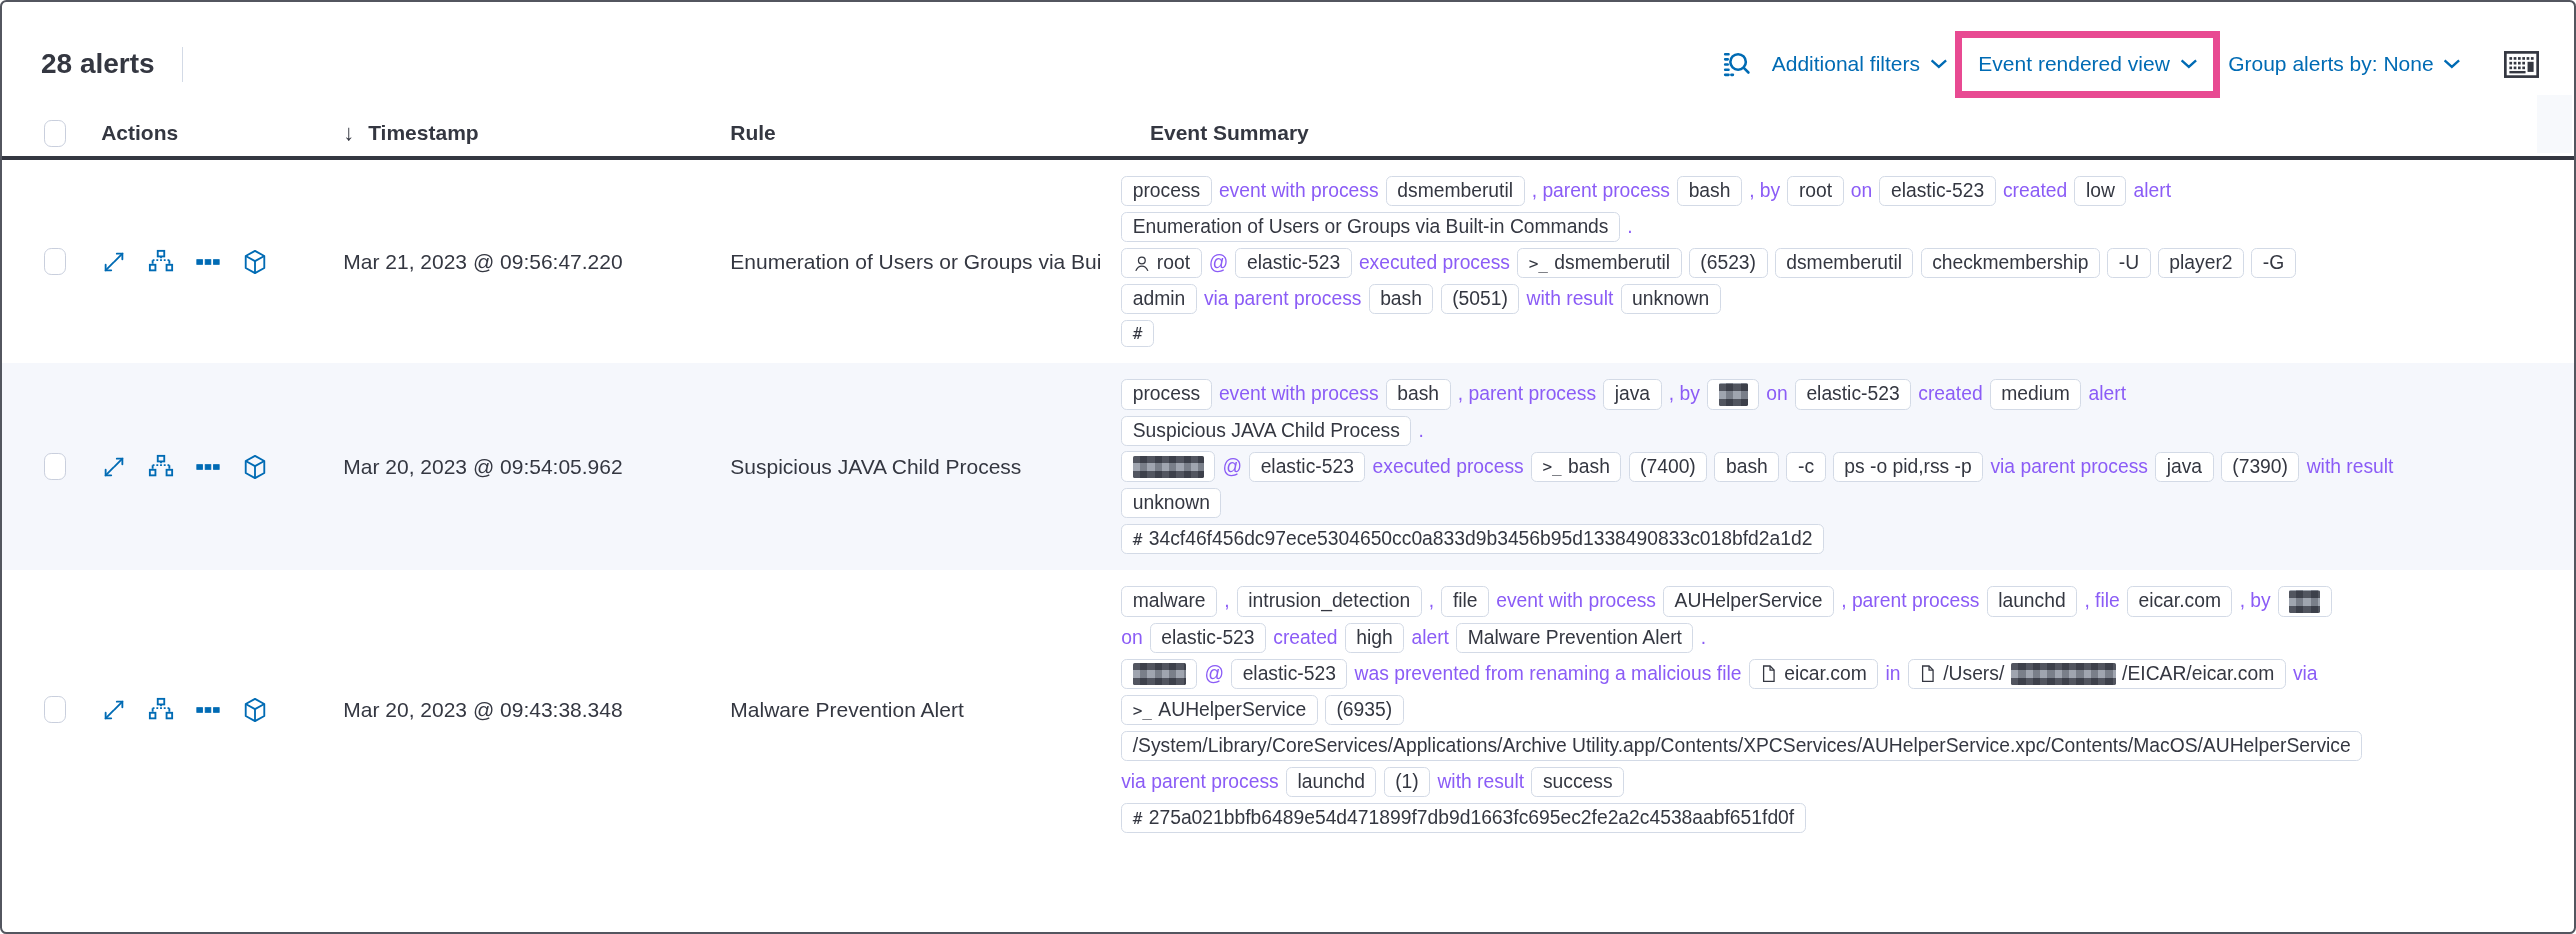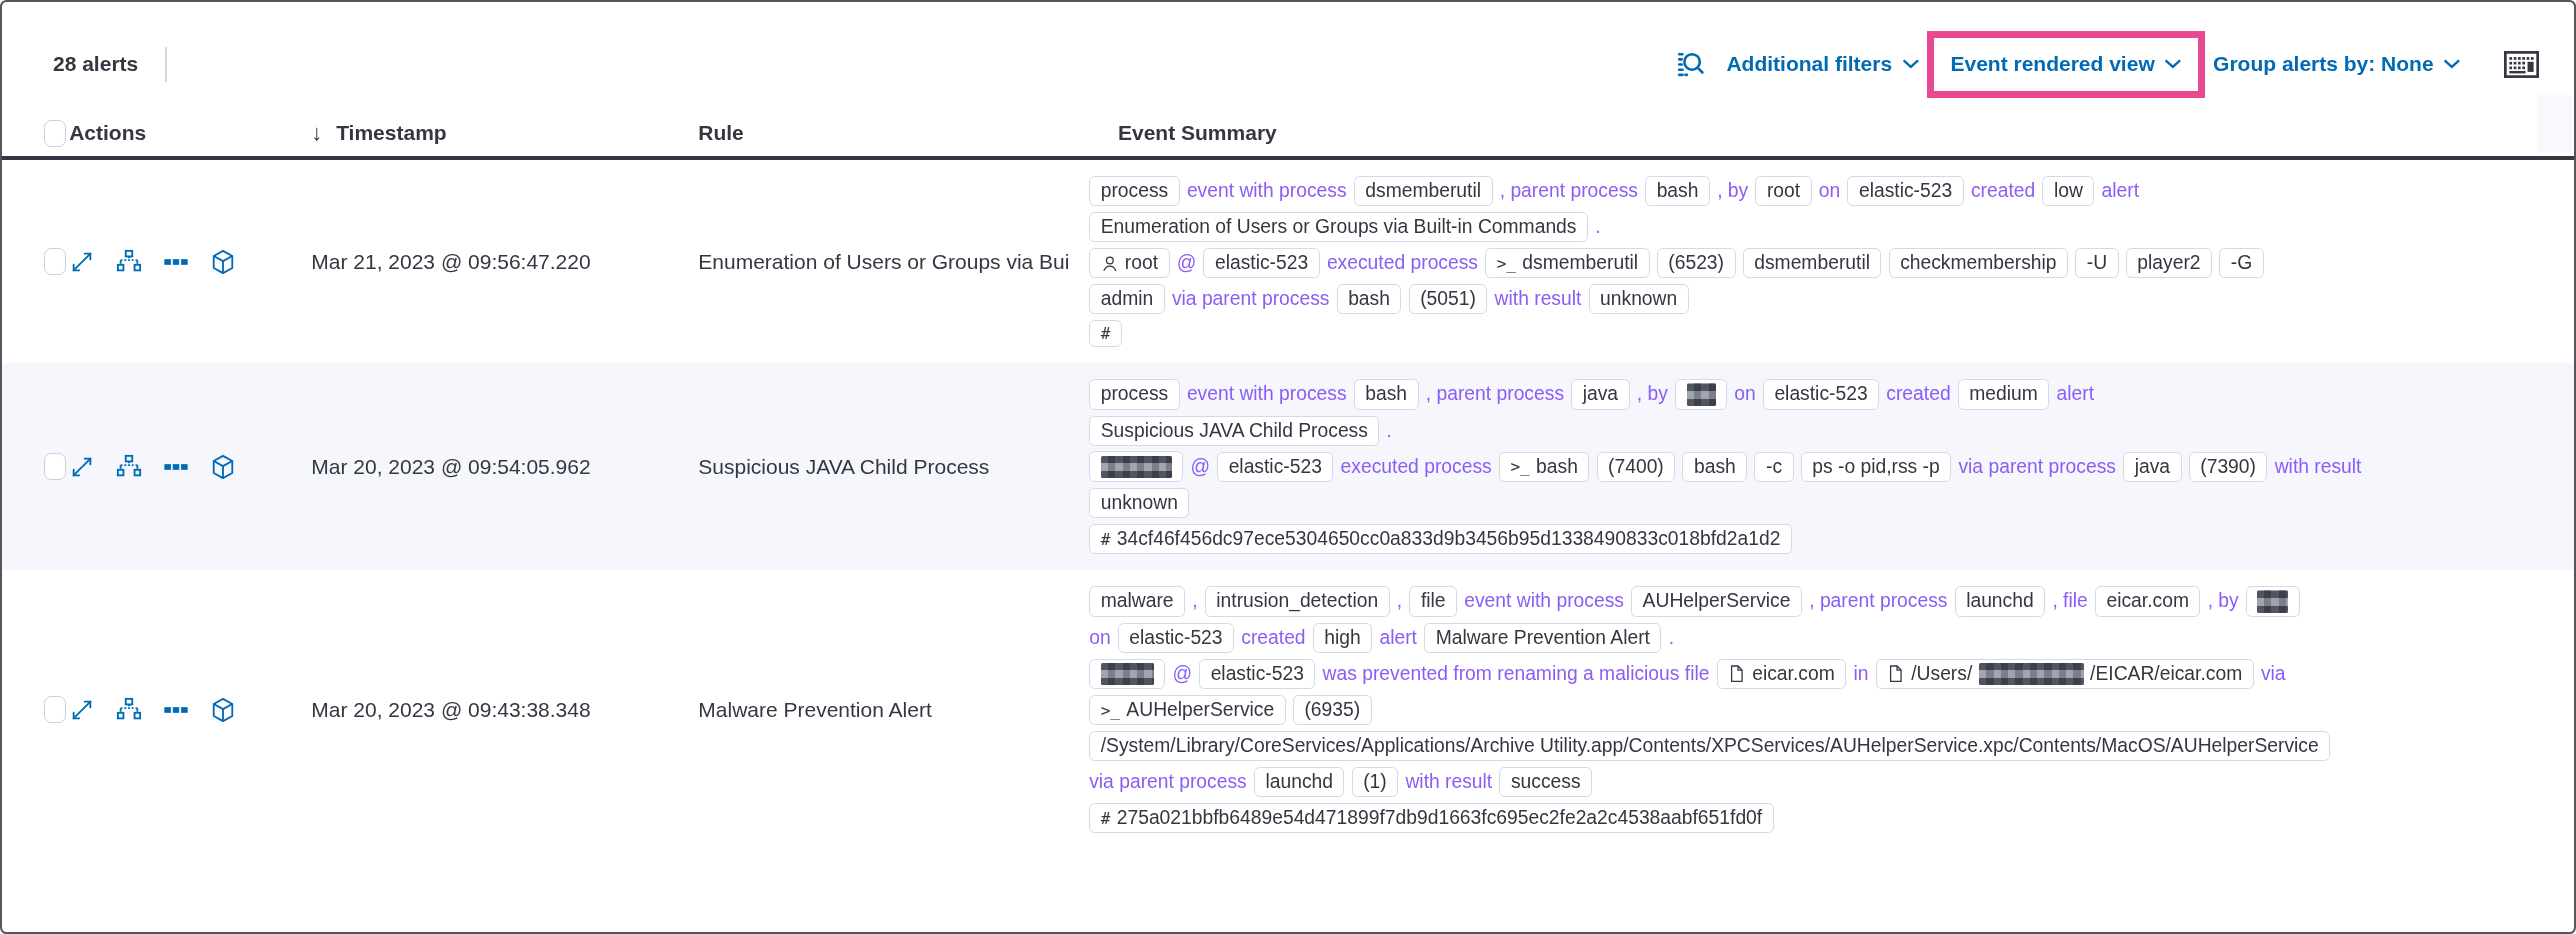--- a/index.html
+++ b/index.html
@@ -13,46 +13,46 @@
     border-radius:6.4px;
     overflow:hidden;
     position:relative;
   }
   
   .toolbar {
     display:flex; align-items:center; justify-content:space-between;
     padding:27px 35px 0 39px; height:97px;
   }
   .tb-left { display:flex; align-items:center; }
-  .alert-count { font-size:21px; font-weight:bold;margin-left:12px; }
+  .alert-count { font-size:28px; font-weight:bold; }
   .v-divider { width:1.6px; height:35px; background:#D3DAE6; margin-left:27px; }
   .tb-right { display:flex; align-items:center; }
   .tb-link {
     display:inline-flex; align-items:center; gap:9.7px;
-    color:var(--blue,#006BB4); font-size:21px; font-weight:700;
+    color:var(--blue,#006BB4); font-size:21px; font-weight:400;
     cursor:pointer; white-space:nowrap;
   }
   .chev { width:17.7px; height:11.3px; }
   .chev polyline { fill:none; stroke:var(--blue,#006BB4); stroke-width:3; }
   .pink-box {
     border:7.2px solid var(--pink,#E84A92);
     padding:14.5px 16px; margin:0 8px;
     display:inline-flex; align-items:center; background:#fff;
   }
   .kbd-icon { margin-left:43px; }
   .scroll-hint { position:absolute; right:2.4px; top:93px; width:35px; height:58px; background:#F7F9FC; }
   
   .table { padding:0; margin-top:11.3px; }
   .thead {
     display:flex; align-items:center; height:50px;
     border-bottom:4px solid #343741;
     font-weight:bold; font-size:21px;
   }
   .col-check { width:64px; padding-left:42px; flex:none; display:flex; align-items:center; }
-  .col-actions { width:234px; flex:none; display:flex; align-items:center; gap:21px; padding-left:3.2px; }
+  .col-actions { width:234px; flex:none; display:flex; align-items:center; gap:21px; padding-left:3.2px;margin-left:32px; }
   .col-ts { width:387px; flex:none; padding-left:11.3px; white-space:nowrap; }
   .col-rule { width:399px; flex:none; padding-left:11.3px; white-space:nowrap; overflow:hidden; }
   .col-summary { flex:1; padding:0 35px 0 3.2px; }
   .thead .col-summary { padding-left:32px; }
   .cb {
     width:24px; height:27px; border:1.6px solid #C9CFDD; border-radius:7.2px;
     background:#fff; cursor:pointer;
   }
   .sort-arrow { font-size:22px; font-weight:normal; margin-right:8px; }
   

